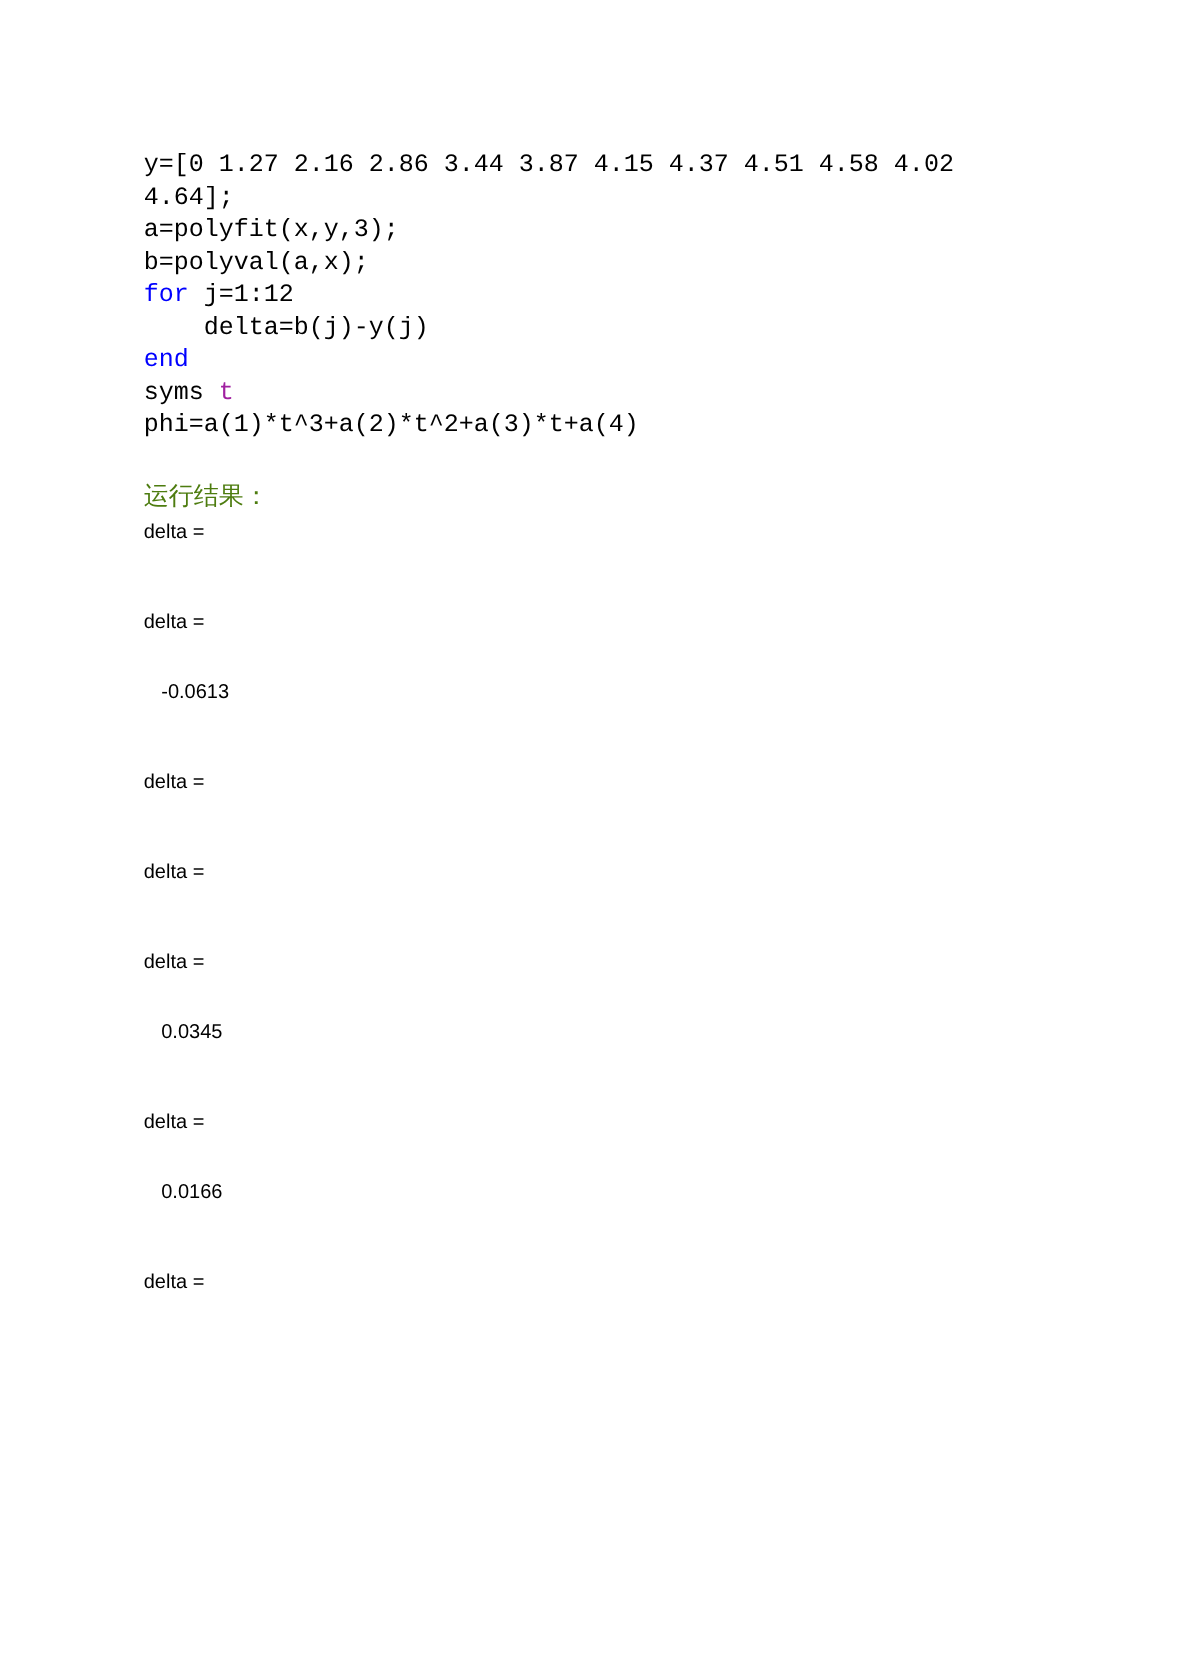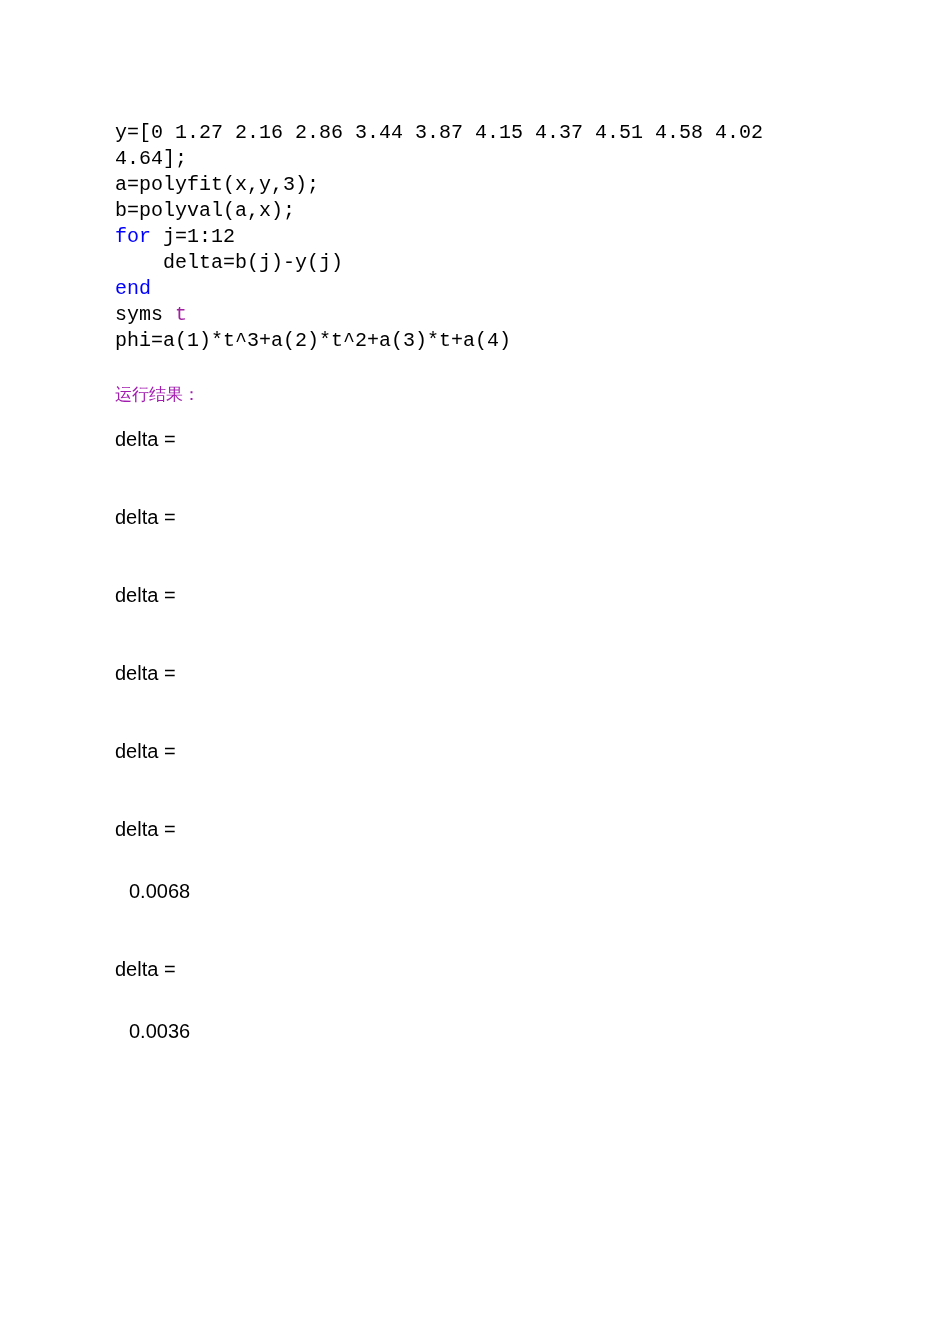--- a/index.html
+++ b/index.html
@@ -24,28 +24,28 @@
     }
     .kw { color: #0000ff; }
     .sym { color: #a020a0; }
     .result-section {
       margin-top: 28px;
       font-size: 16px;
       line-height: 1.5;
     }
     .result-label {
       font-family: "SimSun", serif;
-      font-size: 17px;
-      color: #a21caf;
+      font-size: 20px;
+      color: #4d7c0f;
     }
     .output-block {
       font-family: Arial, Helvetica, sans-serif;
-      font-size: 20px;
+      font-size: 16px;
       color: #000000;
-      margin-top: 16px;
+      margin-top: 2px;
     }
     .delta-group {
       margin-bottom: 48px;
     }
     .delta-group:last-child {
       margin-bottom: 0;
     }
     .delta-label {
       margin-bottom: 32px;
     }
@@ -69,34 +69,35 @@
 <span>phi=a(1)*t^3+a(2)*t^2+a(3)*t+a(4)</span></div>
 
   <div class="result-section">
     <div class="result-label">运行结果：</div>
     <div class="output-block">
       <div class="delta-group">
         <div class="delta-label">delta =</div>
       </div>
       <div class="delta-group">
         <div class="delta-label">delta =</div>
+        <div class="delta-value">-0.0613</div>
       </div>
       <div class="delta-group">
         <div class="delta-label">delta =</div>
       </div>
       <div class="delta-group">
         <div class="delta-label">delta =</div>
       </div>
       <div class="delta-group">
         <div class="delta-label">delta =</div>
+        <div class="delta-value">0.0345</div>
       </div>
       <div class="delta-group">
         <div class="delta-label">delta =</div>
-        <div class="delta-value">0.0068</div>
+        <div class="delta-value">0.0166</div>
       </div>
       <div class="delta-group">
         <div class="delta-label">delta =</div>
-        <div class="delta-value">0.0036</div>
       </div>
     </div>
   </div>
 
 </div>
 
 </body></html>

